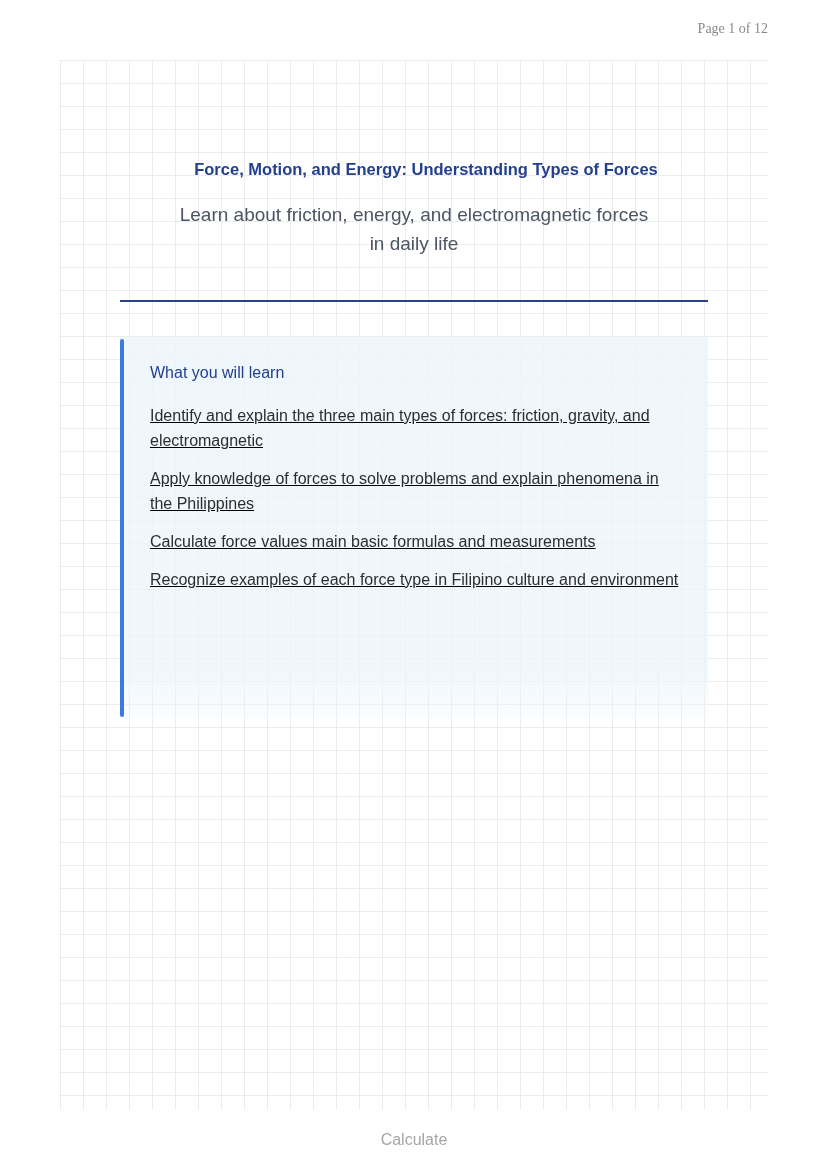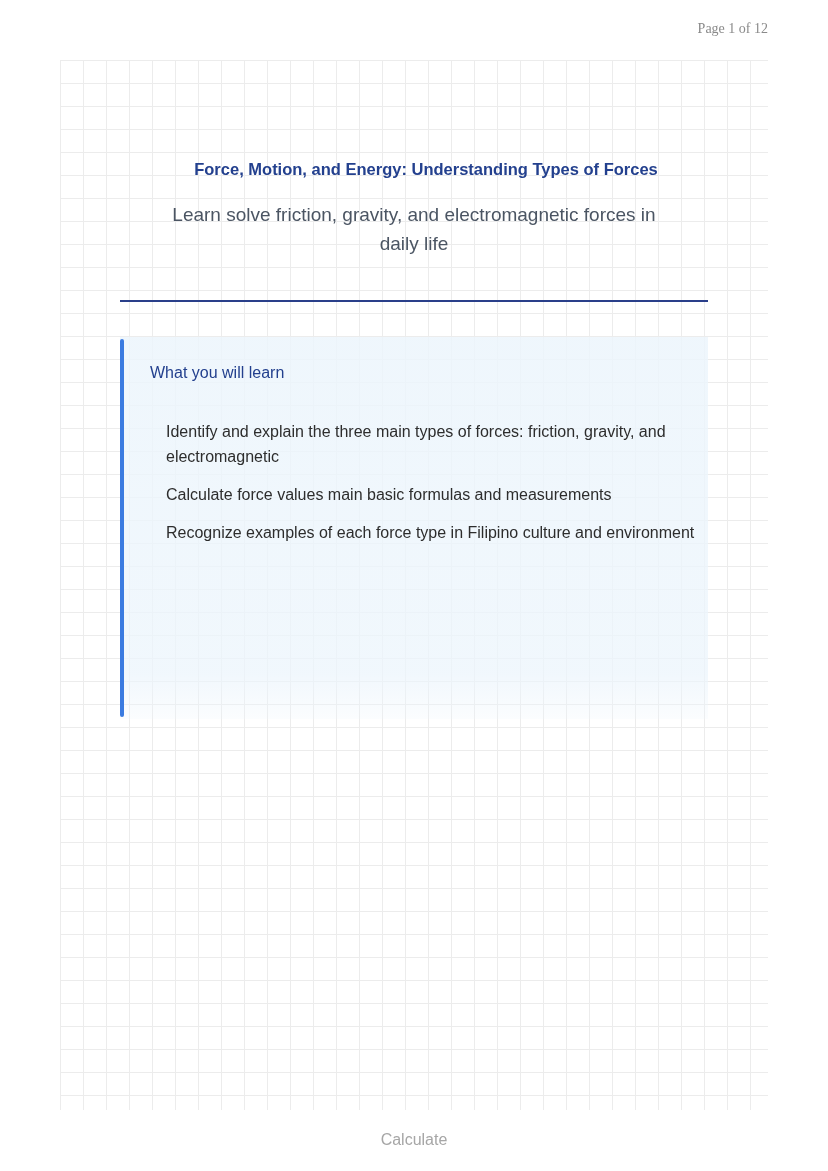--- a/index.html
+++ b/index.html
@@ -86,23 +86,24 @@
       top: 27px;
       font-size: 16px;
       font-weight: normal;
       color: #23408e;
     }
     .learn-list {
       position: absolute;
       left: 30px;
       top: 66px;
       width: 530px;
-      margin: 16px;
+      margin: 0;
       padding: 0;
       list-style: none;
+      text-decoration: underline;
     }
     .learn-item {
       font-size: 16px;
       line-height: 25px;
       color: #2d2d2d;
       margin-bottom: 13px;
     }
     .footer-brand {
       position: absolute;
       left: 0;
@@ -115,27 +116,28 @@
   </style>
 </head>
 <body>
 
 <div class="page-number">Page 1 of 12</div>
 
 <div class="grid-paper"></div>
 
 <h1 class="doc-title" style="margin:12px;">Force, Motion, and Energy: Understanding Types of Forces</h1>
 
-<div class="doc-subtitle">Learn solve friction, gravity, and electromagnetic forces in daily life</div>
+<div class="doc-subtitle">Learn about friction, energy, and electromagnetic forces in daily life</div>
 
 <div class="divider"></div>
 
 <section class="learn-box">
   <div class="learn-accent"></div>
   <div class="learn-heading">What you will learn</div>
   <ul class="learn-list">
     <li class="learn-item">Identify and explain the three main types of forces: friction, gravity, and electromagnetic</li>
+    <li class="learn-item">Apply knowledge of forces to solve problems and explain phenomena in the Philippines</li>
     <li class="learn-item">Calculate force values main basic formulas and measurements</li>
     <li class="learn-item">Recognize examples of each force type in Filipino culture and environment</li>
   </ul>
 </section>
 
 <div class="footer-brand">Calculate</div>
 
 </body></html>

